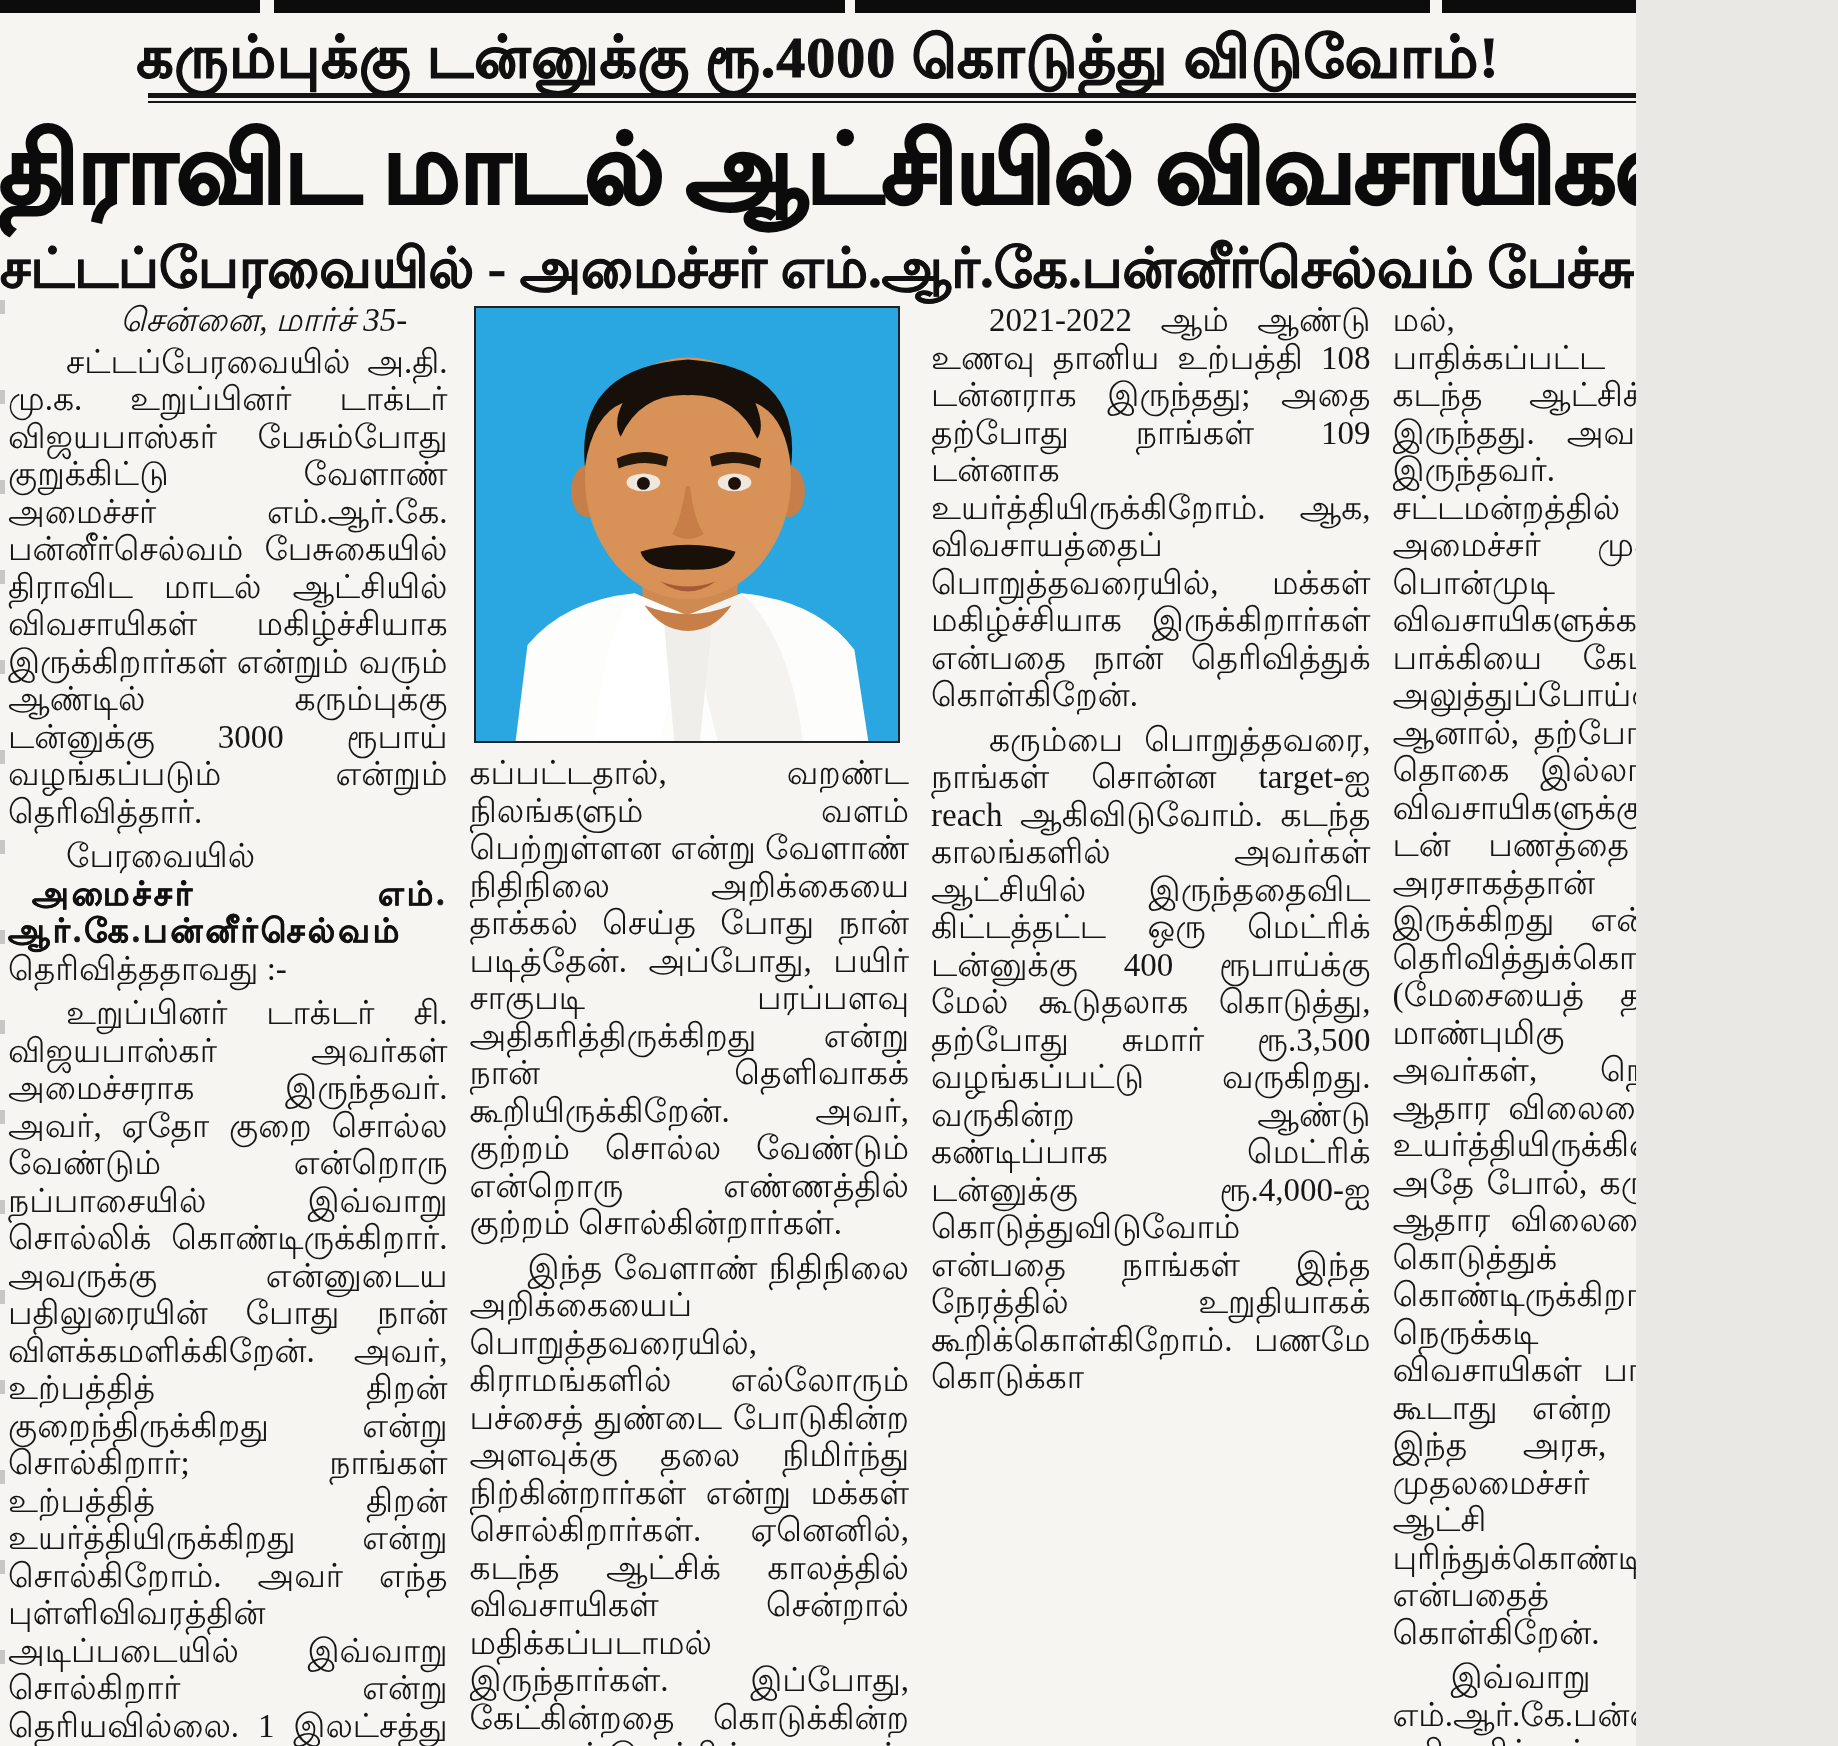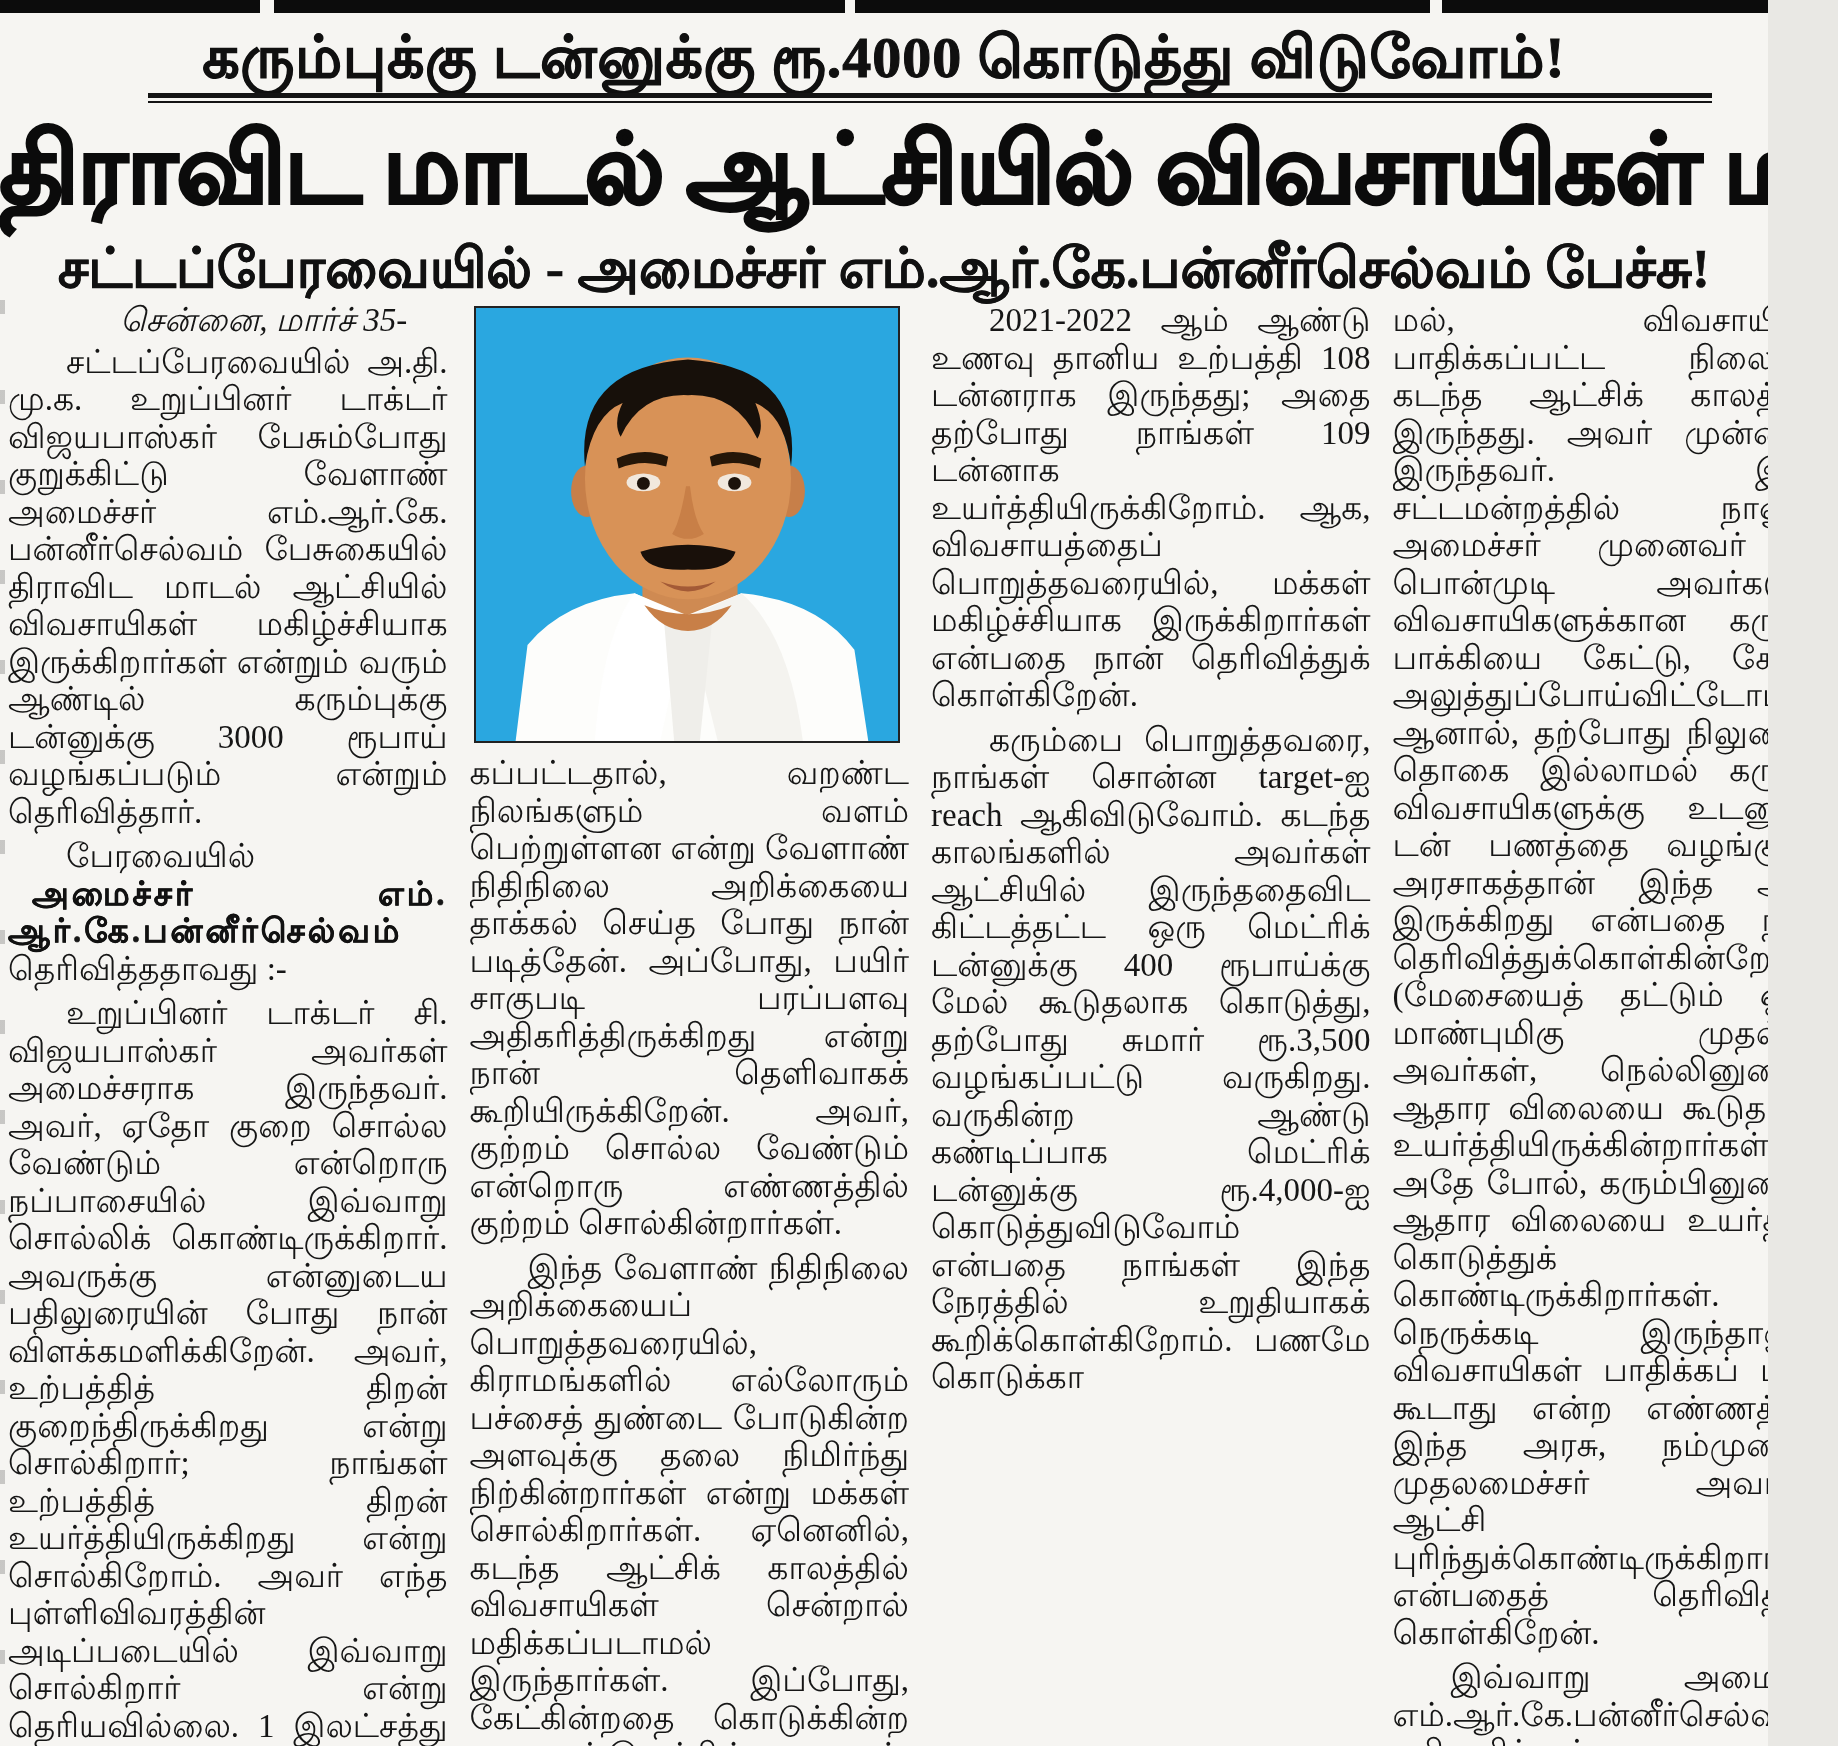--- a/index.html
+++ b/index.html
@@ -2,21 +2,21 @@
 <html lang="ta"><head>
 <meta charset="utf-8">
 <style>
   html,body{margin:0;padding:0;}
   body{
     font-family:"Liberation Serif","DejaVu Serif",serif;
     background:#e9e8e4;
   }
   .page{
     position:relative;
-    width:1768px;height:1746px;
+    width:1636px;height:1746px;
     background:#f6f5f2;
     color:#1a1a1a;
     overflow:hidden;
     box-sizing:border-box;
   }
   
   .top-strip{
     position:absolute;top:0;left:0;width:100%;height:13px;
     background:
       linear-gradient(90deg,#0c0c0c 0 18%, #0c0c0c 18%),

